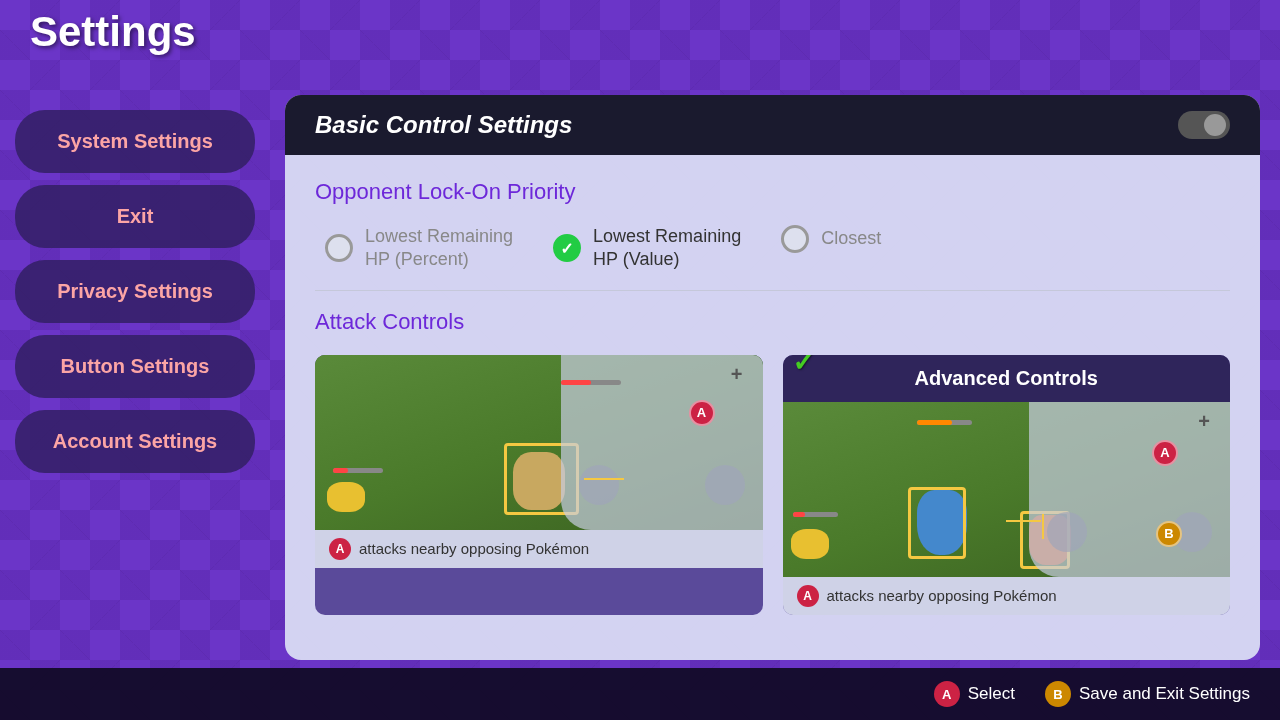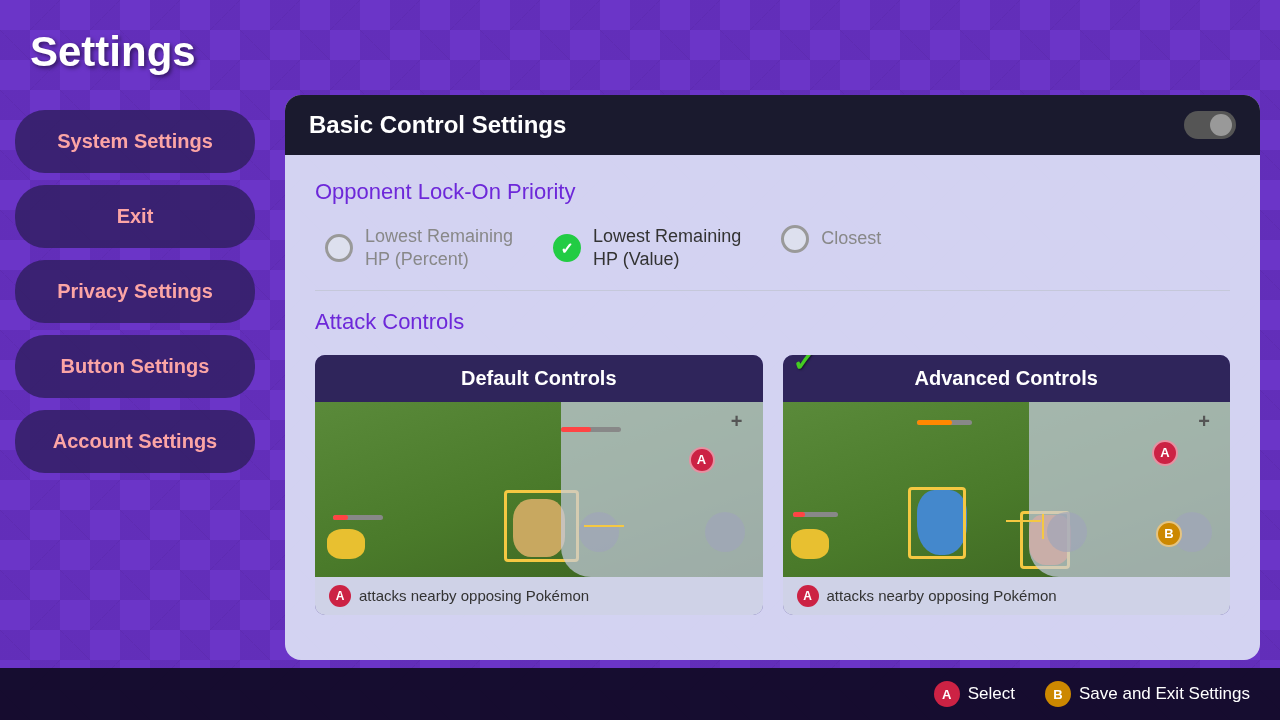--- a/index.html
+++ b/index.html
@@ -21,21 +21,21 @@
         linear-gradient(45deg, rgba(90,40,170,0.5) 25%, transparent 25%),
         linear-gradient(-45deg, rgba(90,40,170,0.5) 25%, transparent 25%),
         linear-gradient(45deg, transparent 75%, rgba(90,40,170,0.5) 75%),
         linear-gradient(-45deg, transparent 75%, rgba(90,40,170,0.5) 75%);
       background-size: 60px 60px;
       background-position: 0 0, 0 30px, 30px -30px, -30px 0px;
     }
 
     .page-title {
       position: absolute;
-      top: 28px;
+      top: 8px;
       left: 30px;
       color: white;
       font-size: 42px;
       font-weight: bold;
       text-shadow: 2px 2px 4px rgba(0,0,0,0.5);
       z-index: 10;
     }
 
     
     .sidebar {
@@ -88,24 +88,25 @@
       right: 20px;
       bottom: 60px;
       background: rgba(220, 225, 245, 0.92);
       border-radius: 16px;
       overflow: hidden;
       z-index: 10;
     }
 
     .content-header {
       background: #1a1a2e;
-      padding: 16px 24px;
+      padding: 16px 30px;
       display: flex;
       align-items: flex-end;
       justify-content: space-between;
+      font-style: italic;
     }
 
     .content-header-title {
       color: white;
       font-size: 24px;
       font-weight: bold;
     }
 
     .toggle-switch {
       width: 52px;
@@ -427,23 +428,20 @@
     </div>
 
     <hr class="divider">
 
     <div>
       <div class="section-title">Attack Controls</div>
 
       <div class="attack-controls-grid">
 
         <div class="control-card">
-          <div class="control-card-header">
-            <span>Default Controls</span>
-          </div>
           <div class="control-card-image">
 
             <div class="game-scene">
 
               <div style="position:absolute; bottom:18px; left:12px; width:38px; height:30px; background:#e8c030; border-radius:40%;"></div>
 
               <div style="position:absolute; bottom:20px; left:50%; transform:translateX(-50%); width:52px; height:58px; background:#c8a860; border-radius:35%;"></div>
 
               <div class="pokemon-box" style="bottom:15px; left:calc(50% - 35px); width:75px; height:72px;"></div>
 

